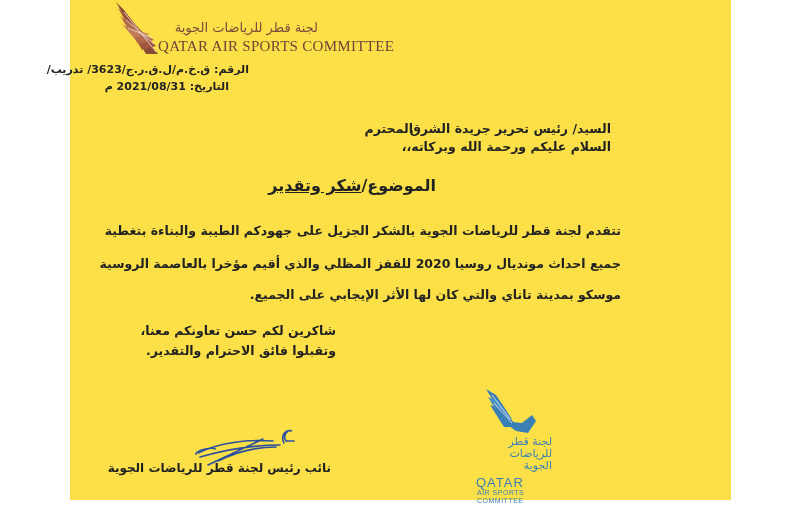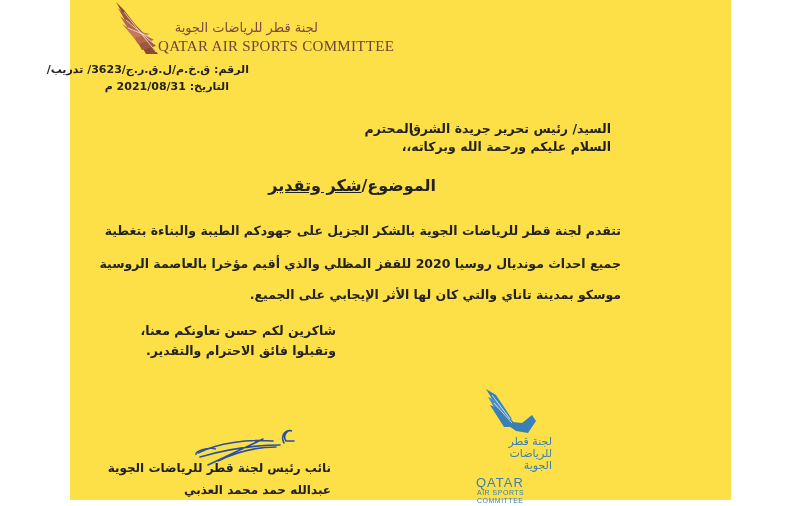--- a/index.html
+++ b/index.html
@@ -70,21 +70,20 @@
   <div class="abs ar para p3">موسكو بمدينة تاناي والتي كان لها الأثر الإيجابي على الجميع.</div>
 
   <div class="abs ar closing1">شاكرين لكم حسن تعاونكم معنا،</div>
   <div class="abs ar closing2">وتقبلوا فائق الاحترام والتقدير.</div>
 
   <svg class="abs sig" viewBox="0 0 110 42">
     <path d="M10,28 C30,18 60,14 85,16 M12,32 C40,24 70,20 92,20 M30,36 C50,26 70,22 88,22 M20,40 L75,14 M96,18 C92,10 98,4 104,6 C100,4 94,10 98,16 L106,16" fill="none" stroke="#2a4fa0" stroke-width="1.6" stroke-linecap="round"></path>
     <path d="M8,30 C6,26 20,22 28,24" fill="none" stroke="#2a4fa0" stroke-width="1.4"></path>
   </svg>
   <div class="abs ar sig-title">نائب رئيس لجنة قطر للرياضات الجوية</div>
-  <div class="abs ar sig-name">عبدالله حمد محمد العذبي</div>
 
   <svg class="abs stamp-logo" viewBox="0 0 72 58">
     <polygon points="14,4 24,10 40,34 30,30" fill="#3a7fb5"></polygon>
     <polygon points="16,12 26,16 42,38 30,36" fill="#4b8fc4"></polygon>
     <polygon points="18,20 28,24 46,42 32,42" fill="#3a7fb5"></polygon>
     <polygon points="30,36 50,38 60,30 64,36 56,48 44,46" fill="#3a7fb5"></polygon>
     <line x1="20" y1="10" x2="38" y2="34" stroke="#e8f0f7" stroke-width="0.8"></line>
     <line x1="22" y1="18" x2="40" y2="38" stroke="#e8f0f7" stroke-width="0.8"></line>
   </svg>
   <div class="abs stamp-ar">

